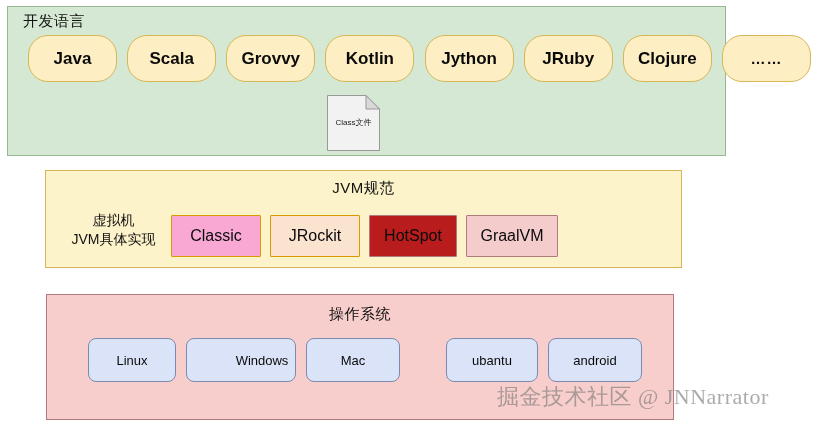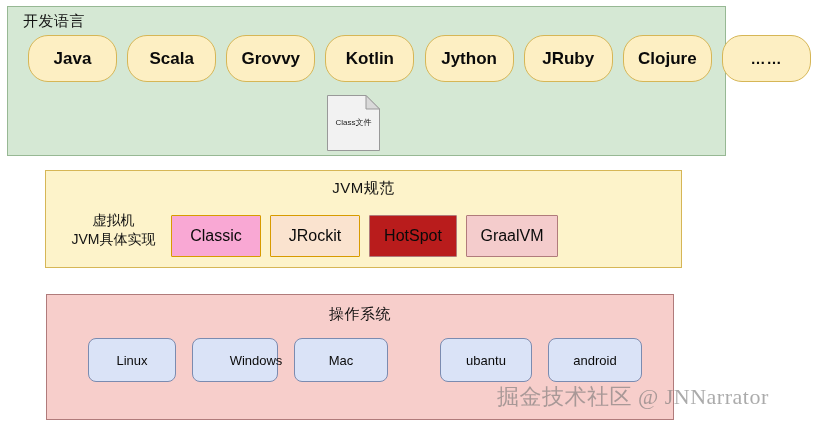--- a/index.html
+++ b/index.html
@@ -186,21 +186,21 @@
     border: 1px solid #7b8bb0;
     border-radius: 8px;
     display: flex;
     align-items: center;
     justify-content: center;
     font-size: 13px;
     color: #0a0a0a;
     box-sizing: border-box;
   }
   .os-chip.linux   { width: 88px; }
-  .os-chip.windows { width: 86px; padding-left: 42px; }
+  .os-chip.windows { width: 110px; padding-left: 42px; }
   .os-chip.mac     { width: 94px; }
   .os-chip.ubantu  { width: 92px; margin-left: 36px; }
   .os-chip.android { width: 94px; }
 
   
   .watermark {
     position: absolute;
     left: 497px;
     top: 382px;
     font-size: 22px;

